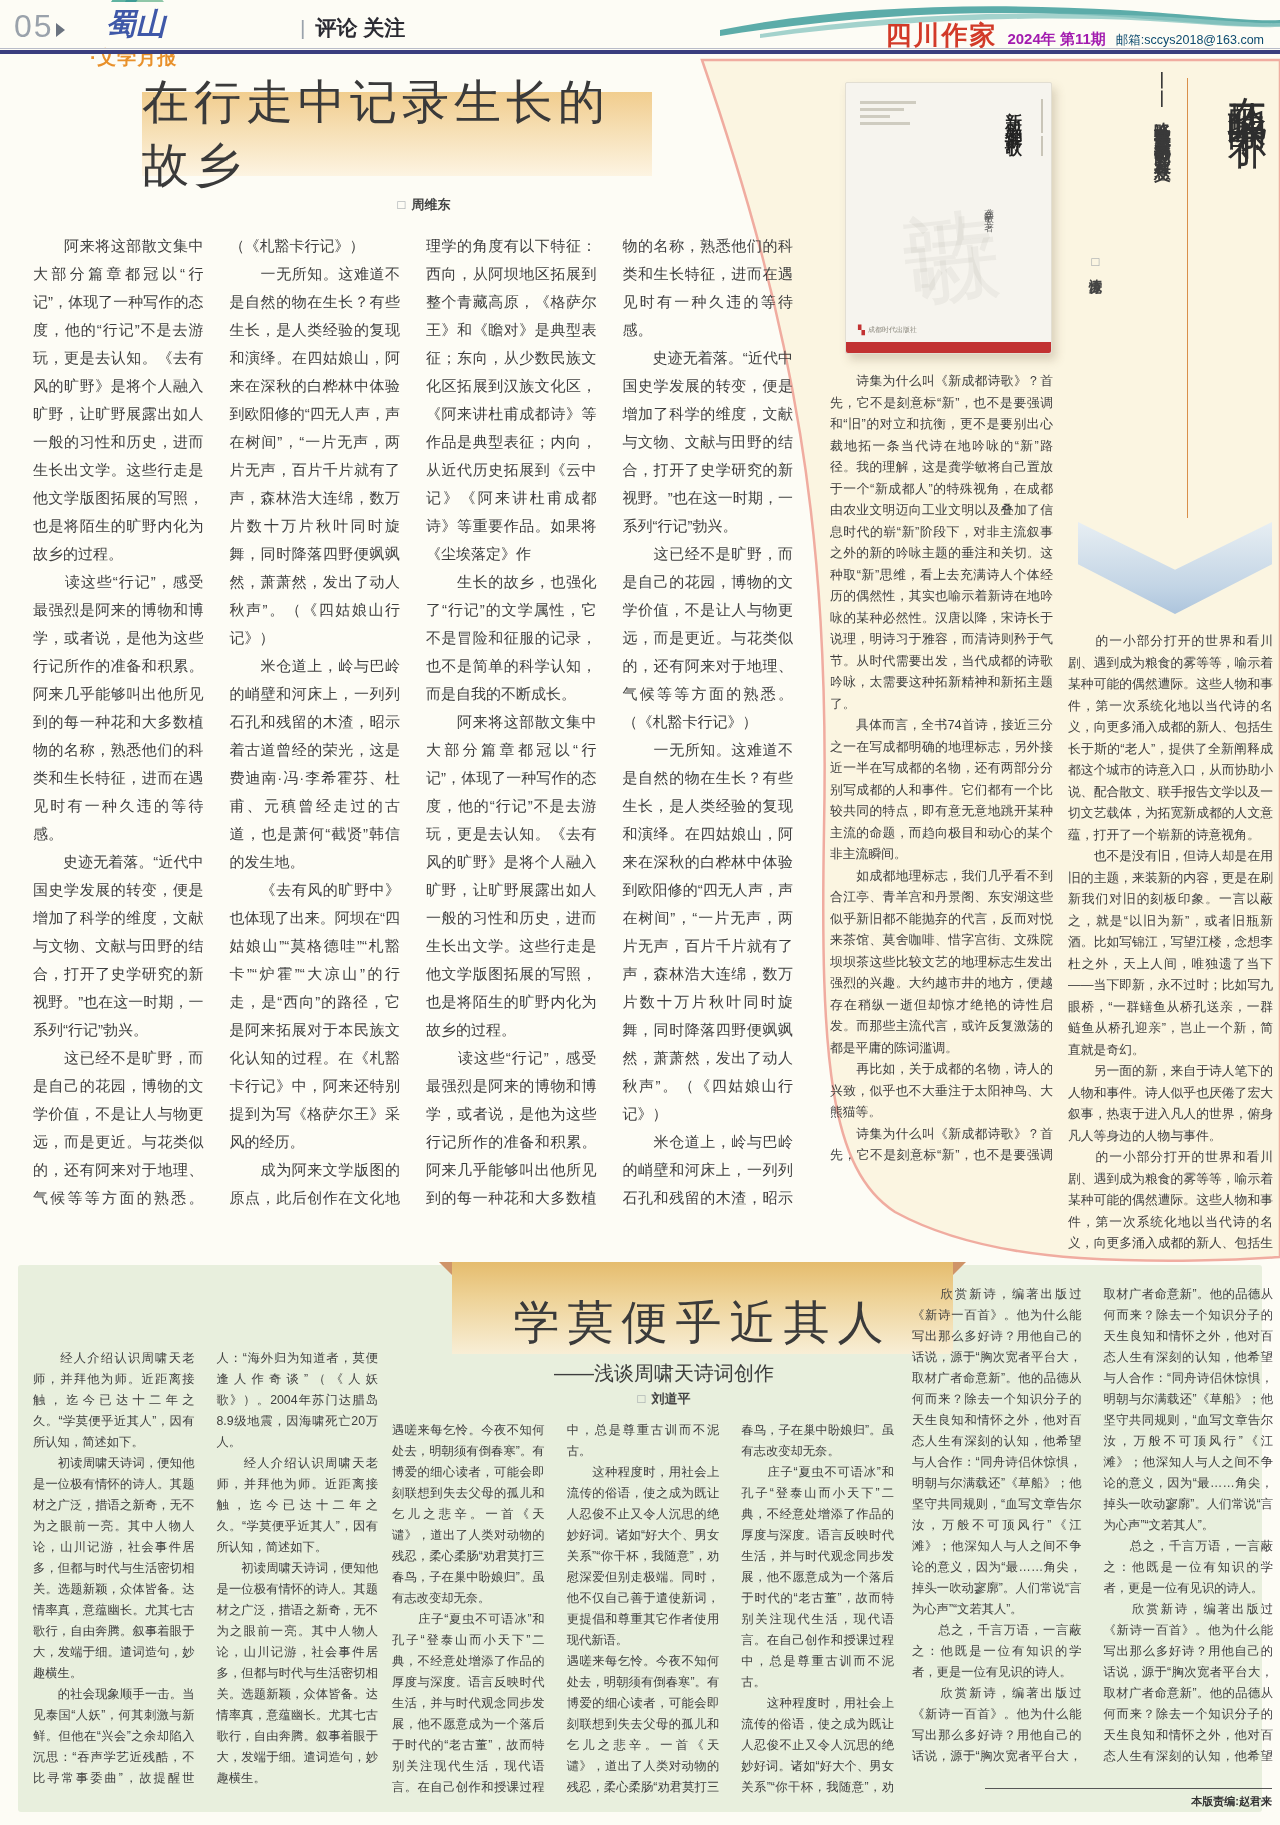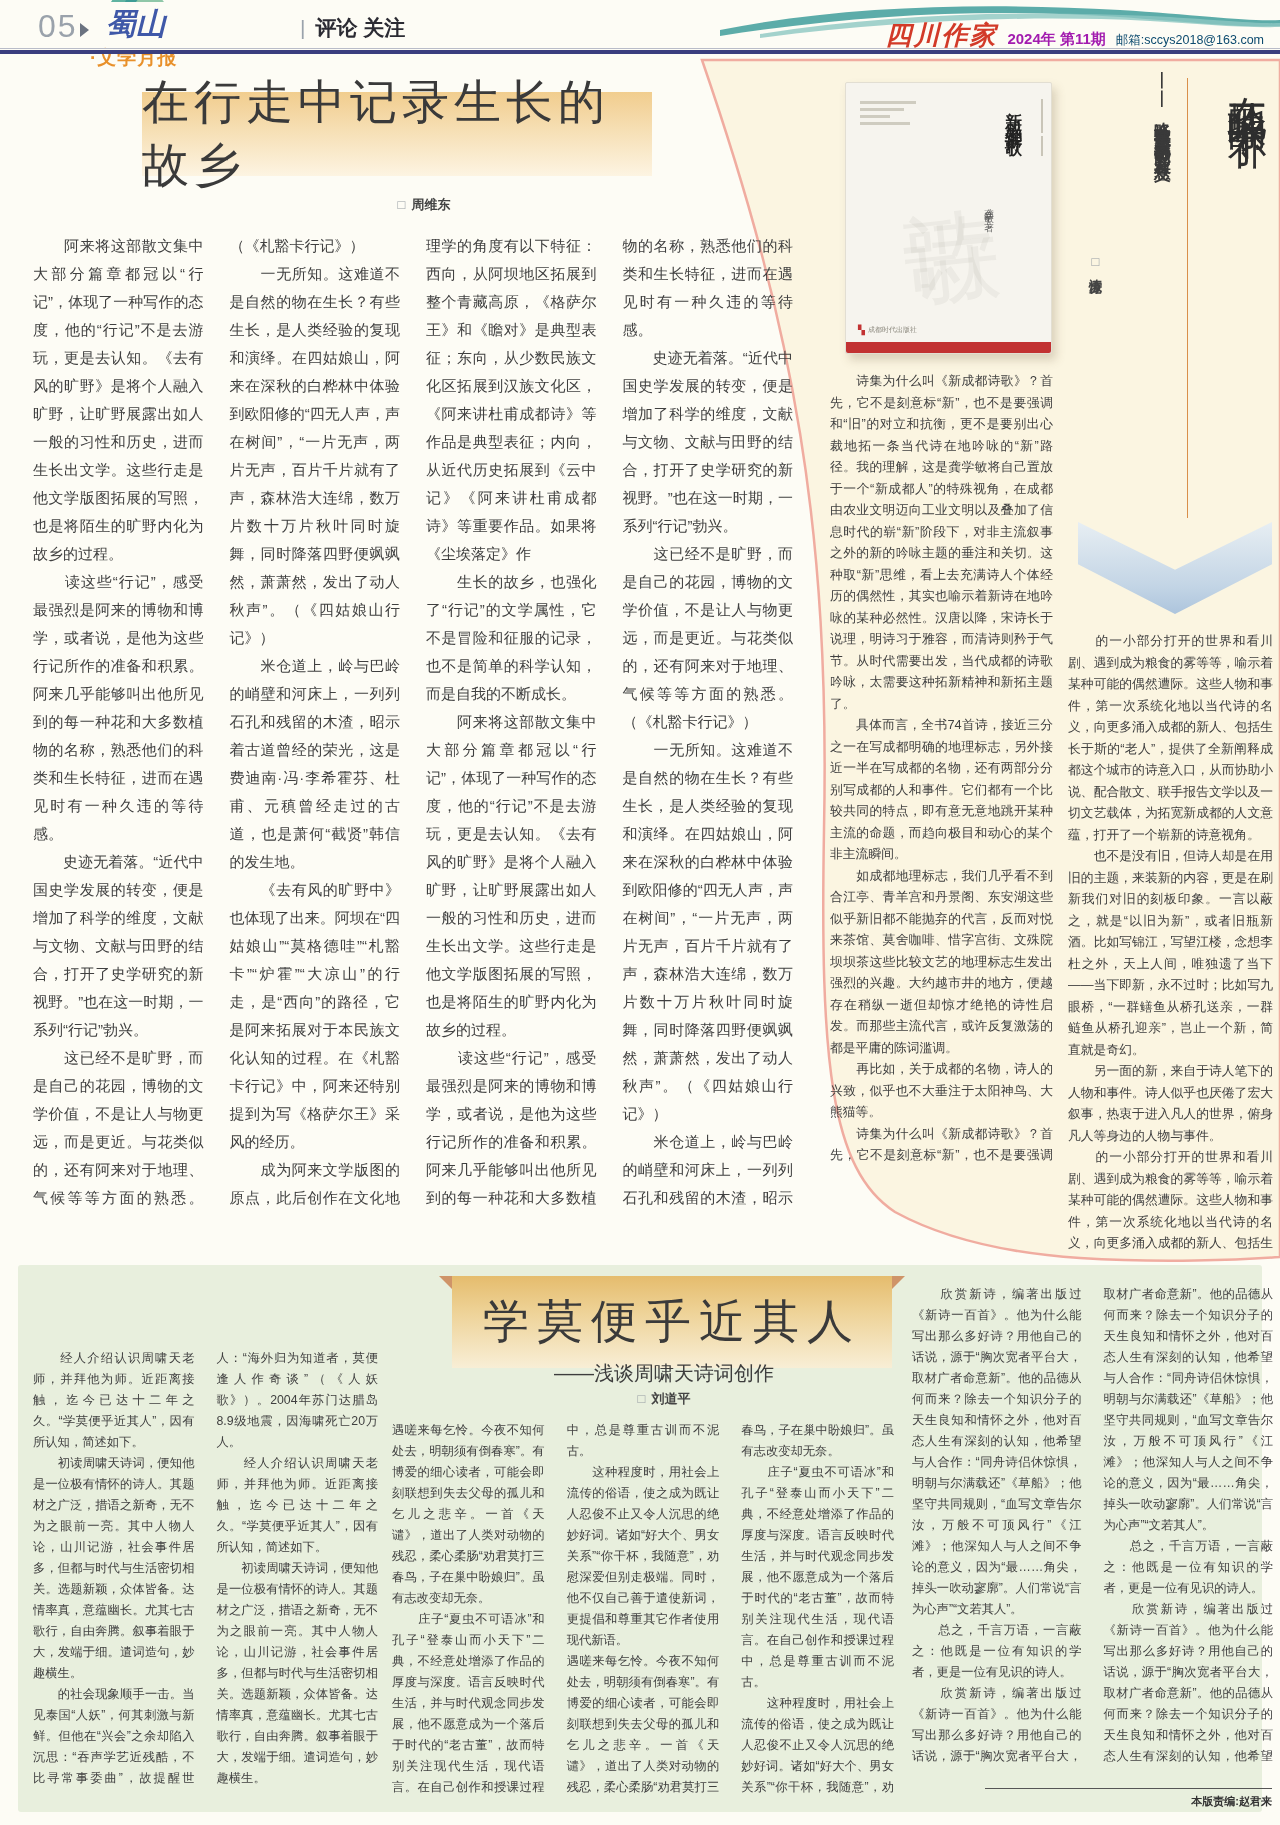--- a/index.html
+++ b/index.html
@@ -2,30 +2,30 @@
 <html><head>
 <meta charset="utf-8">
 <style>
   html,body{margin:0;padding:0;}
   body{
     width:1280px;height:1825px;position:relative;overflow:hidden;
     background:#fdfcf5;font-family:"Liberation Sans",sans-serif;color:#3c3c3c;
   }
   
   #header{position:absolute;left:0;top:0;width:1280px;height:58px;}
-  #pagenum{position:absolute;left:14px;top:8px;font-size:32px;color:#9aa2ab;font-weight:300;letter-spacing:2px;margin-left:24px;}
+  #pagenum{position:absolute;left:14px;top:8px;font-size:32px;color:#9aa2ab;font-weight:300;letter-spacing:2px;}
   #pagenum .tri{display:inline-block;width:0;height:0;border-left:9px solid #6b7380;border-top:7px solid transparent;border-bottom:7px solid transparent;margin-left:2px;}
   #logo{position:absolute;left:88px;top:4px;height:46px;display:flex;align-items:center;flex-direction:column;}
   .mt{width:0;height:0;border-left:14px solid transparent;border-right:14px solid transparent;display:inline-block;}
   #logo-shan{font-family:"Liberation Serif",serif;font-style:italic;font-weight:bold;font-size:30px;color:#3f58a8;margin-left:6px;}
   #logo-suffix{font-size:19px;font-weight:bold;color:#e8902a;margin-left:2px;letter-spacing:1px;}
   #section-label{position:absolute;left:300px;top:14px;font-size:21px;font-weight:bold;color:#2b2b33;}
   #section-label .bar{color:#9aa2ab;font-weight:normal;margin-right:10px;}
   #brand-box{position:absolute;right:16px;top:18px;display:flex;align-items:baseline;gap:10px;}
-  #brand{font-family:"Liberation Serif",serif;font-weight:bold;font-style:italic;font-size:26px;color:#d23a28;letter-spacing:2px;}
+  #brand{font-family:"Liberation Serif",serif;font-weight:bold;font-size:26px;color:#d23a28;letter-spacing:2px;}
   #issue{font-size:15px;font-weight:bold;color:#a21caf;}
   #email{font-size:12.5px;color:#0c4a6e;}
   #rule{position:absolute;left:0;top:48px;width:1280px;height:6px;background:linear-gradient(180deg,#b9bcc8 0 1px,#fdfcf5 1px 2px,#3a3e7e 2px 6px);}
   #swoosh{position:absolute;right:0;top:0px;}
   
   #a1-banner{position:absolute;left:142px;top:92px;width:510px;height:84px;
     background:linear-gradient(180deg,#f1cd8e 0%,#f6dfb4 45%,#fdf4e2 100%);
     display:flex;align-items:center;justify-content:center;}
   #a1-title{font-size:47px;color:#3a3a3a;font-weight:300;letter-spacing:5px;}
   .byline{font-size:13px;color:#444;font-weight:bold;}
@@ -60,23 +60,23 @@
   #a2-title{position:absolute;right:0;top:0;height:100%;writing-mode:vertical-rl;
     font-size:39px;font-weight:300;color:#2e2e2e;letter-spacing:4px;display:flex;align-items:center;}
   #a2-rule{position:absolute;right:86px;top:12px;width:1px;height:440px;background:#d98f4a;}
   #a2-subtitle{position:absolute;right:100px;top:6px;writing-mode:vertical-rl;font-size:16.5px;font-weight:bold;color:#3a3a3a;letter-spacing:2px;}
   #a2-byline{position:absolute;right:170px;top:188px;writing-mode:vertical-rl;font-size:13px;font-weight:bold;color:#444;}
   #a2-arrow{position:absolute;left:1078px;top:522px;width:194px;height:92px;
     background:linear-gradient(180deg,#e4edf6 0%,#b9cfe6 70%,#9fbcdc 100%);
     clip-path:polygon(0 0,50% 52%,100% 0,100% 46%,50% 100%,0 46%);opacity:.85;}
   
   #green{position:absolute;left:18px;top:1265px;width:1244px;height:547px;background:#e8efdd;border-radius:3px;}
-  #a3-banner{position:absolute;left:452px;top:1262px;width:440px;height:92px;
+  #a3-banner{position:absolute;left:452px;top:1262px;width:501px;height:92px;
     background:linear-gradient(180deg,#e5bc6d 0%,#eed398 40%,#f8eed6 100%);
-    display:flex;align-items:center;justify-content:center;margin-top:14px;}
+    display:flex;align-items:flex-end;justify-content:center;}
   #a3-banner:before,#a3-banner:after{content:"";position:absolute;top:0;width:0;height:0;border-style:solid;}
   #a3-banner:before{left:-13px;border-width:0 13px 13px 0;border-color:transparent #cf9468 transparent transparent;}
   #a3-banner:after{right:-13px;border-width:13px 13px 0 0;border-color:#cf9468 transparent transparent transparent;}
   #a3-title{font-size:46px;font-weight:300;color:#3a3a3a;letter-spacing:8px;}
   #a3-subtitle{position:absolute;left:452px;top:1360px;width:424px;text-align:center;font-size:20px;font-weight:normal;color:#3d3d3d;}
   #a3-byline{position:absolute;left:452px;top:1390px;width:424px;text-align:center;}
   .a3body{font-size:12.3px;line-height:21px;}
   #a3-left{position:absolute;left:33px;top:1348px;width:345px;height:460px;column-count:2;column-gap:22px;}
   #a3-middle{position:absolute;left:392px;top:1420px;width:502px;height:390px;column-count:3;column-gap:22px;}
   #a3-right{position:absolute;left:912px;top:1284px;width:361px;height:498px;column-count:2;column-gap:22px;}

